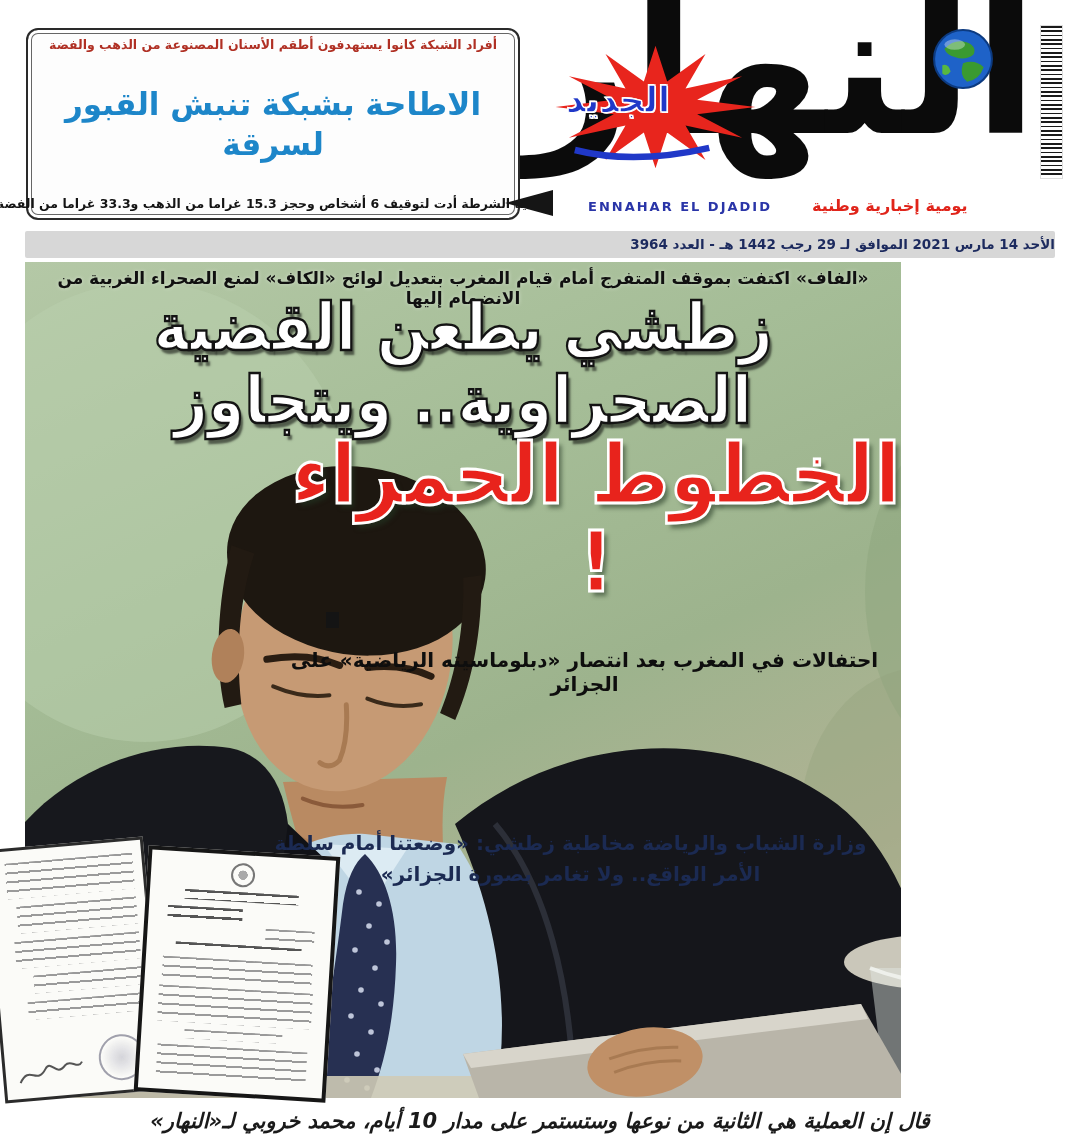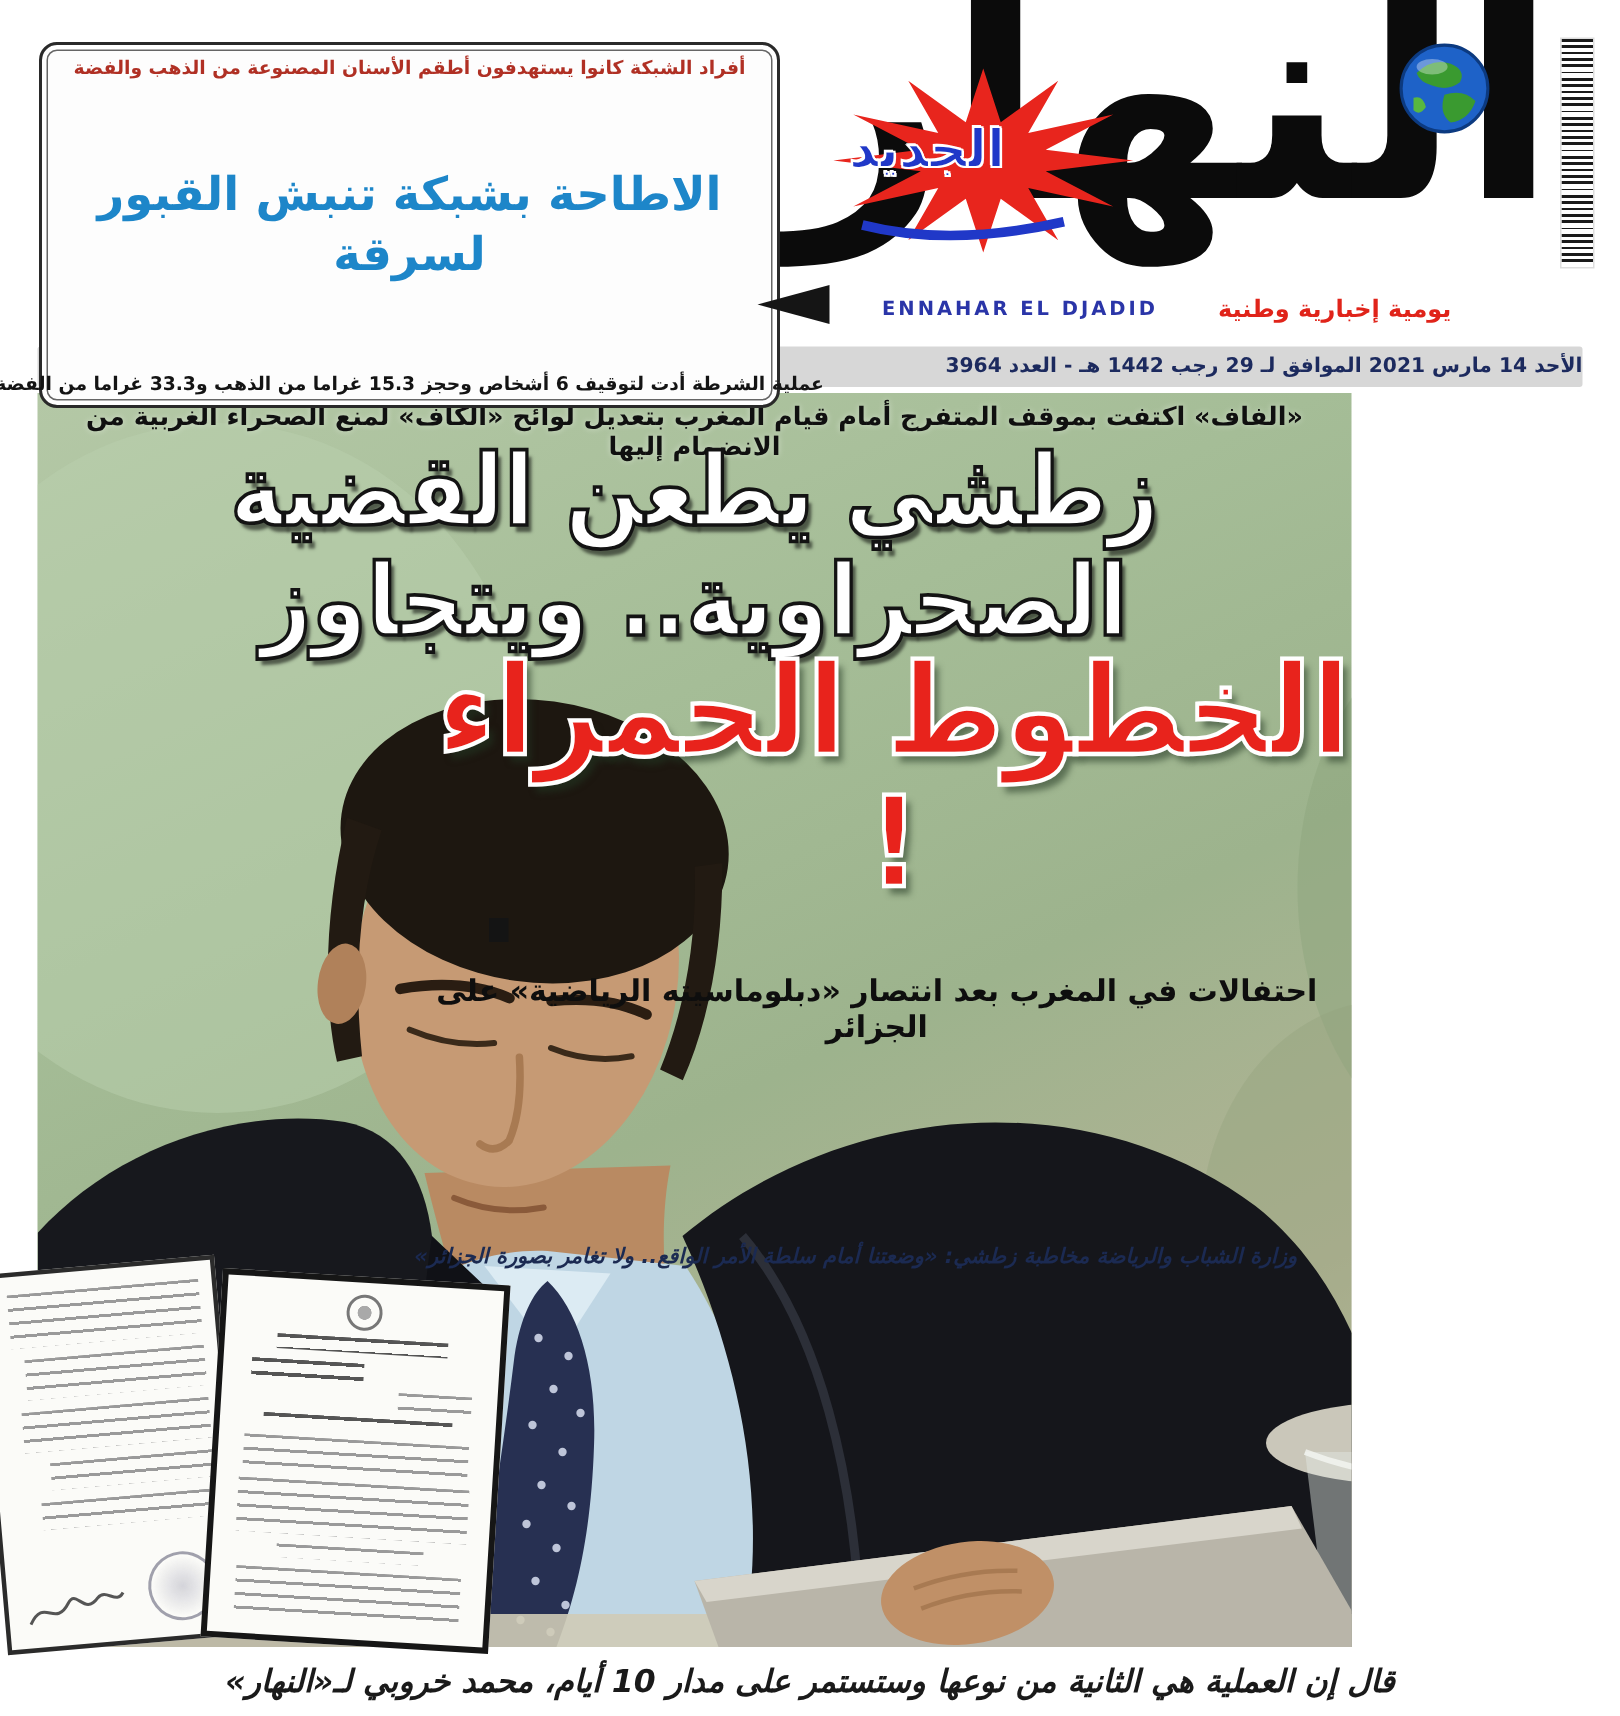--- a/index.html
+++ b/index.html
@@ -6,21 +6,21 @@
   html,body { margin:0; padding:0; }
   body {
     width:1080px; height:1144px;
     background:#ffffff;
     font-family:"DejaVu Sans", sans-serif;
     position:relative; overflow:hidden;
   }
 
   
   .crime-box {
-    position:absolute; left:26px; top:28px; width:494px; height:244px;
+    position:absolute; left:26px; top:28px; width:494px; height:192px;
     border:2px solid #2a2a2a; border-radius:12px; background:#fdfdfd;
     box-shadow: inset 0 0 0 3px #ffffff, inset 0 0 0 4px #666;
     display:flex; flex-direction:column; justify-content:space-between; align-items:center;
     padding:7px 12px; z-index:10;
   }
   .crime-kicker { color:#b03024; font-size:12.5px; font-weight:bold; white-space:nowrap; }
   .crime-headline { color:#1d86c9; font-size:31px; font-weight:bold; line-height:1.3; text-align:center;
                     text-shadow:0 0 1px rgba(255,255,255,.8); }
   .crime-footer { color:#141414; font-size:12.5px; font-weight:bold; white-space:nowrap; }
   .box-arrow {
@@ -92,21 +92,21 @@
     -webkit-text-stroke:2.6px #ffffff;
     text-shadow:4px 5px 4px rgba(35,55,35,.55);
     transform:scaleY(1.1); transform-origin:top center;
   }
   .quote-mark { position:absolute; right:562px; top:350px; width:13px; height:16px; background:#141414; z-index:3; }
 
   .subhead { position:absolute; z-index:3; text-align:center; font-weight:bold; }
   .subhead-1 { right:4px;  top:386px; width:625px; color:#0e0e0e; font-size:20px; }
   .subhead-2 { right:8px;  top:450px; width:625px; color:#e01910; font-size:20.5px; line-height:1.6;
                text-shadow:0 0 1px rgba(255,255,255,.6); }
-  .subhead-3 { right:28px; top:566px; width:605px; color:#1b2a52; font-size:14px; line-height:1.55;font-style:italic; }
+  .subhead-3 { right:28px; top:566px; width:605px; color:#1b2a52; font-size:20px; line-height:1.55; }
 
   
   .doc { position:absolute; background:#fbfbf8; z-index:20; }
   .doc-a {
     left:-6px; top:843px; width:160px; height:254px;
     border:3px solid #2b2b2b; transform:rotate(-5deg); padding:12px 9px;
   }
   .doc-b {
     left:141px; top:851px; width:192px; height:246px;
     border:4px solid #161616; transform:rotate(3.5deg); padding:8px 11px;

